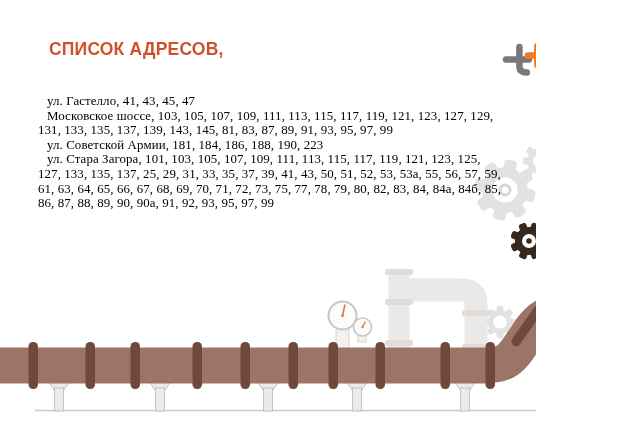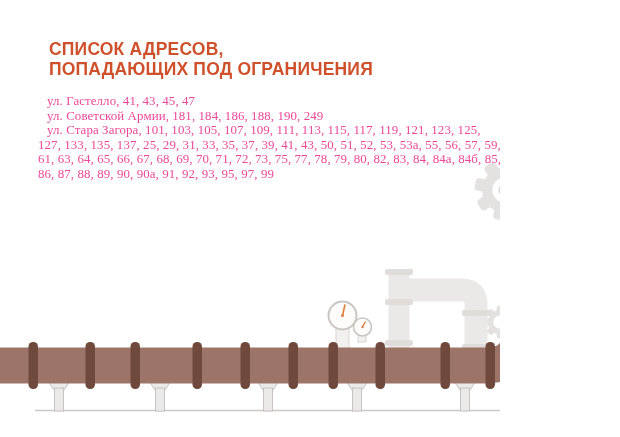--- a/index.html
+++ b/index.html
@@ -1,35 +1,35 @@
 <!DOCTYPE html>
 <html><head>
 <meta charset="utf-8">
 <style>
   html,body{margin:0;padding:0;background:#ffffff;}
   .slide{
     position:relative;width:500px;height:437px;background:#ffffff;
-    overflow:hidden;font-family:"Liberation Serif",serif;
+    overflow:hidden;font-family:"Liberation Serif",serif;padding-left:36px;
   }
   .illustration{position:absolute;left:0;top:0;width:620px;height:437px;z-index:0;}
   .title{
     position:absolute;left:49px;top:40px;z-index:2;margin:0;
     font-family:"Liberation Sans",sans-serif;font-weight:bold;
     font-size:17.5px;line-height:19.5px;letter-spacing:0.2px;color:#cf512c;
   }
   .logo{position:absolute;left:501px;top:40px;z-index:2;display:flex;align-items:center;}
   .logo-glyph{display:block;}
   .logo-text{
     margin-left:5px;padding-left:7px;border-left:1px solid #d8d6d4;
     font-family:"Liberation Sans",sans-serif;font-size:6.5px;line-height:8px;
     color:#96989a;letter-spacing:0.6px;height:24px;display:flex;flex-direction:column;justify-content:center;
   }
   .addresses{
     position:absolute;left:38px;top:94px;width:468px;z-index:2;
-    font-size:12.9px;line-height:14.6px;color:#ec4899;letter-spacing:0.1px;
+    font-size:12.9px;line-height:14.6px;color:#000000;letter-spacing:0.1px;
   }
   .addresses p{margin:0;text-indent:9px;}
 </style>
 </head>
 <body>
 
 <div class="slide">
 
   <svg class="illustration" viewBox="0 0 620 437" xmlns="http://www.w3.org/2000/svg">
     <defs>
@@ -156,37 +156,37 @@
     </g>
     <g>
       <use href="#gearshape" fill="#38271d" transform="translate(554 252) rotate(10) scale(0.75)"></use>
       <circle cx="554" cy="252" r="3.4" fill="#ffffff"></circle>
       <circle cx="554" cy="252" r="1.5" fill="#38271d"></circle>
     </g>
   </svg>
 
   <h1 class="title">
     <div>СПИСОК АДРЕСОВ,</div>
-    <div>ПОПАДАЮЩИХ ПОД ОГРАНИЧЕНИЯ</div>
   </h1>
 
   <div class="logo">
     <svg class="logo-glyph" width="52" height="40" viewBox="0 0 52 40" xmlns="http://www.w3.org/2000/svg">
       <g fill="none" stroke-linecap="round" stroke-linejoin="round">
         <path d="M 18.5 7 V 26.5 Q 18.5 32.5 26 32.5" stroke="#77787b" stroke-width="6.5"></path>
         <path d="M 5 19.5 H 28" stroke="#77787b" stroke-width="6.5"></path>
         <path d="M 27 15.5 H 46" stroke="#ef7b22" stroke-width="6.5"></path>
         <path d="M 36.5 6 V 25" stroke="#ef7b22" stroke-width="6.5"></path>
       </g>
     </svg>
     <div class="logo-text">
       <div>ГРУППА</div>
       <div>Т ПЛЮС</div>
     </div>
   </div>
 
   <div class="addresses">
     <p>ул. Гастелло, 41, 43, 45, 47</p>
-    <p>ул. Советской Армии, 181, 184, 186, 188, 190, 249</p>
+    <p>Московское шоссе, 103, 105, 107, 109, 111, 113, 115, 117, 119, 121, 123, 127, 129, 131, 133, 135, 137, 139, 143, 145, 81, 83, 87, 89, 91, 93, 95, 97, 99</p>
+    <p>ул. Советской Армии, 181, 184, 186, 188, 190, 223</p>
     <p>ул. Стара Загора, 101, 103, 105, 107, 109, 111, 113, 115, 117, 119, 121, 123, 125, 127, 133, 135, 137, 25, 29, 31, 33, 35, 37, 39, 41, 43, 50, 51, 52, 53, 53а, 55, 56, 57, 59, 61, 63, 64, 65, 66, 67, 68, 69, 70, 71, 72, 73, 75, 77, 78, 79, 80, 82, 83, 84, 84а, 84б, 85, 86, 87, 88, 89, 90, 90а, 91, 92, 93, 95, 97, 99</p>
   </div>
 
 </div>
 
 </body></html>

